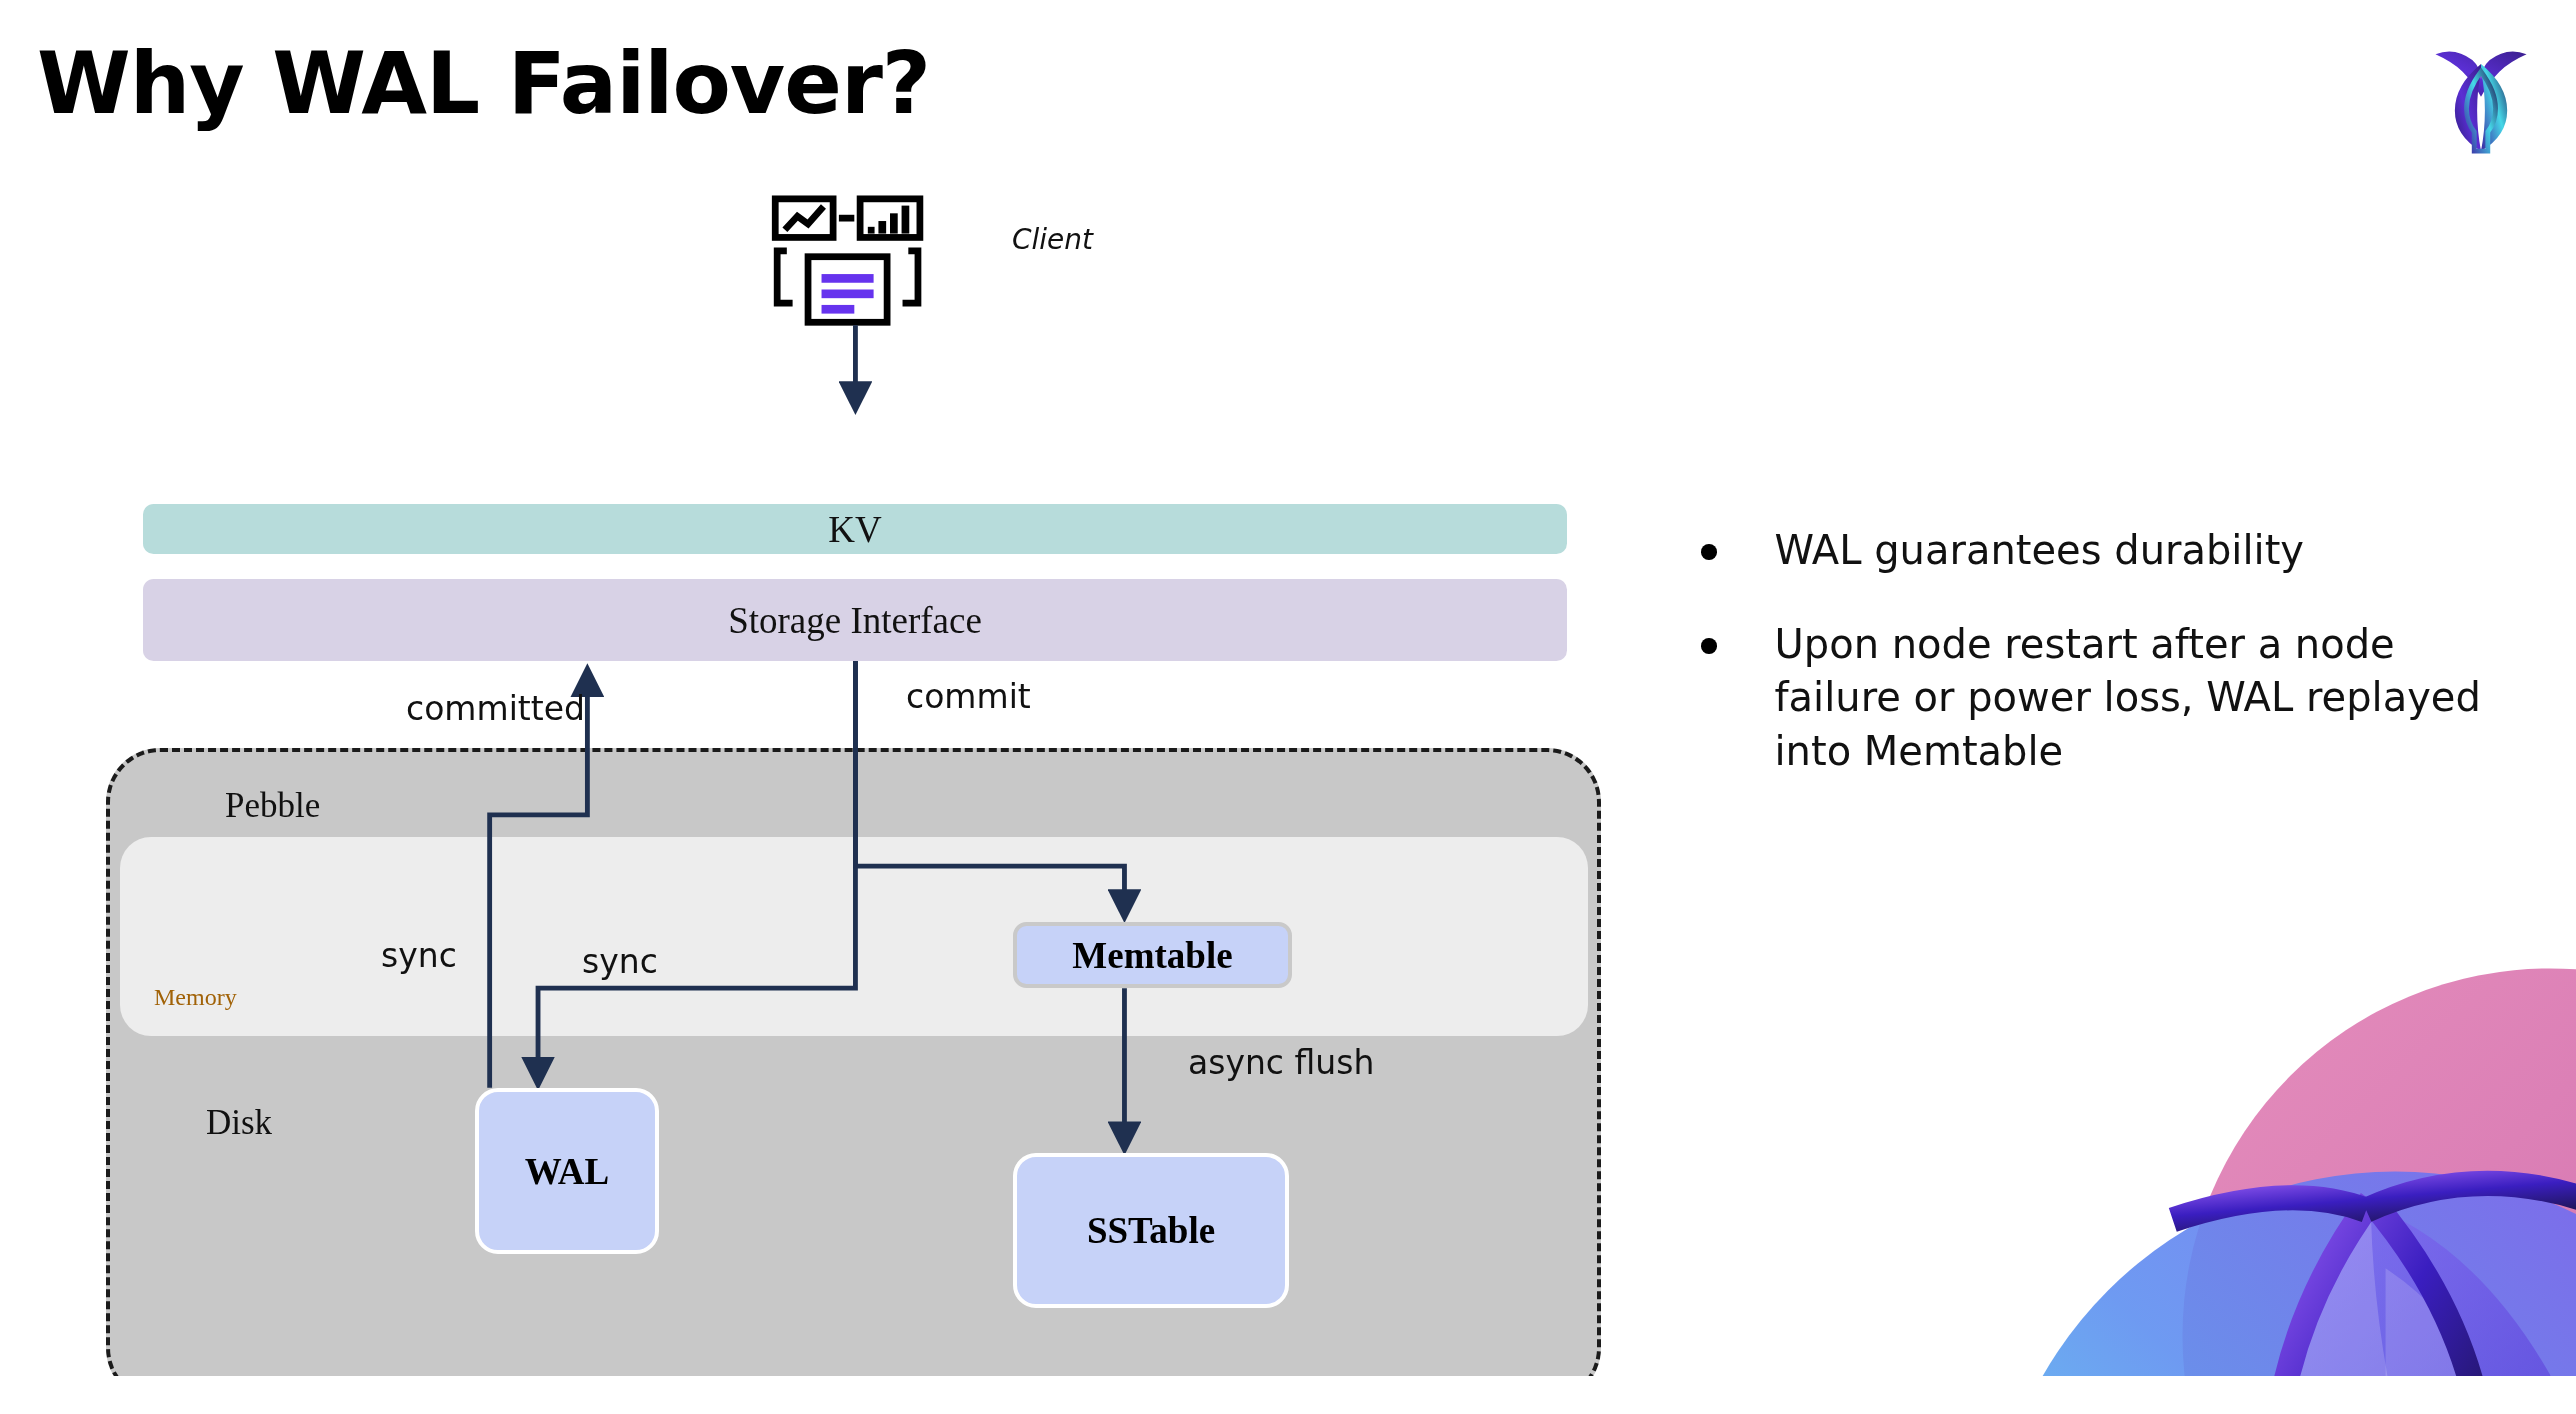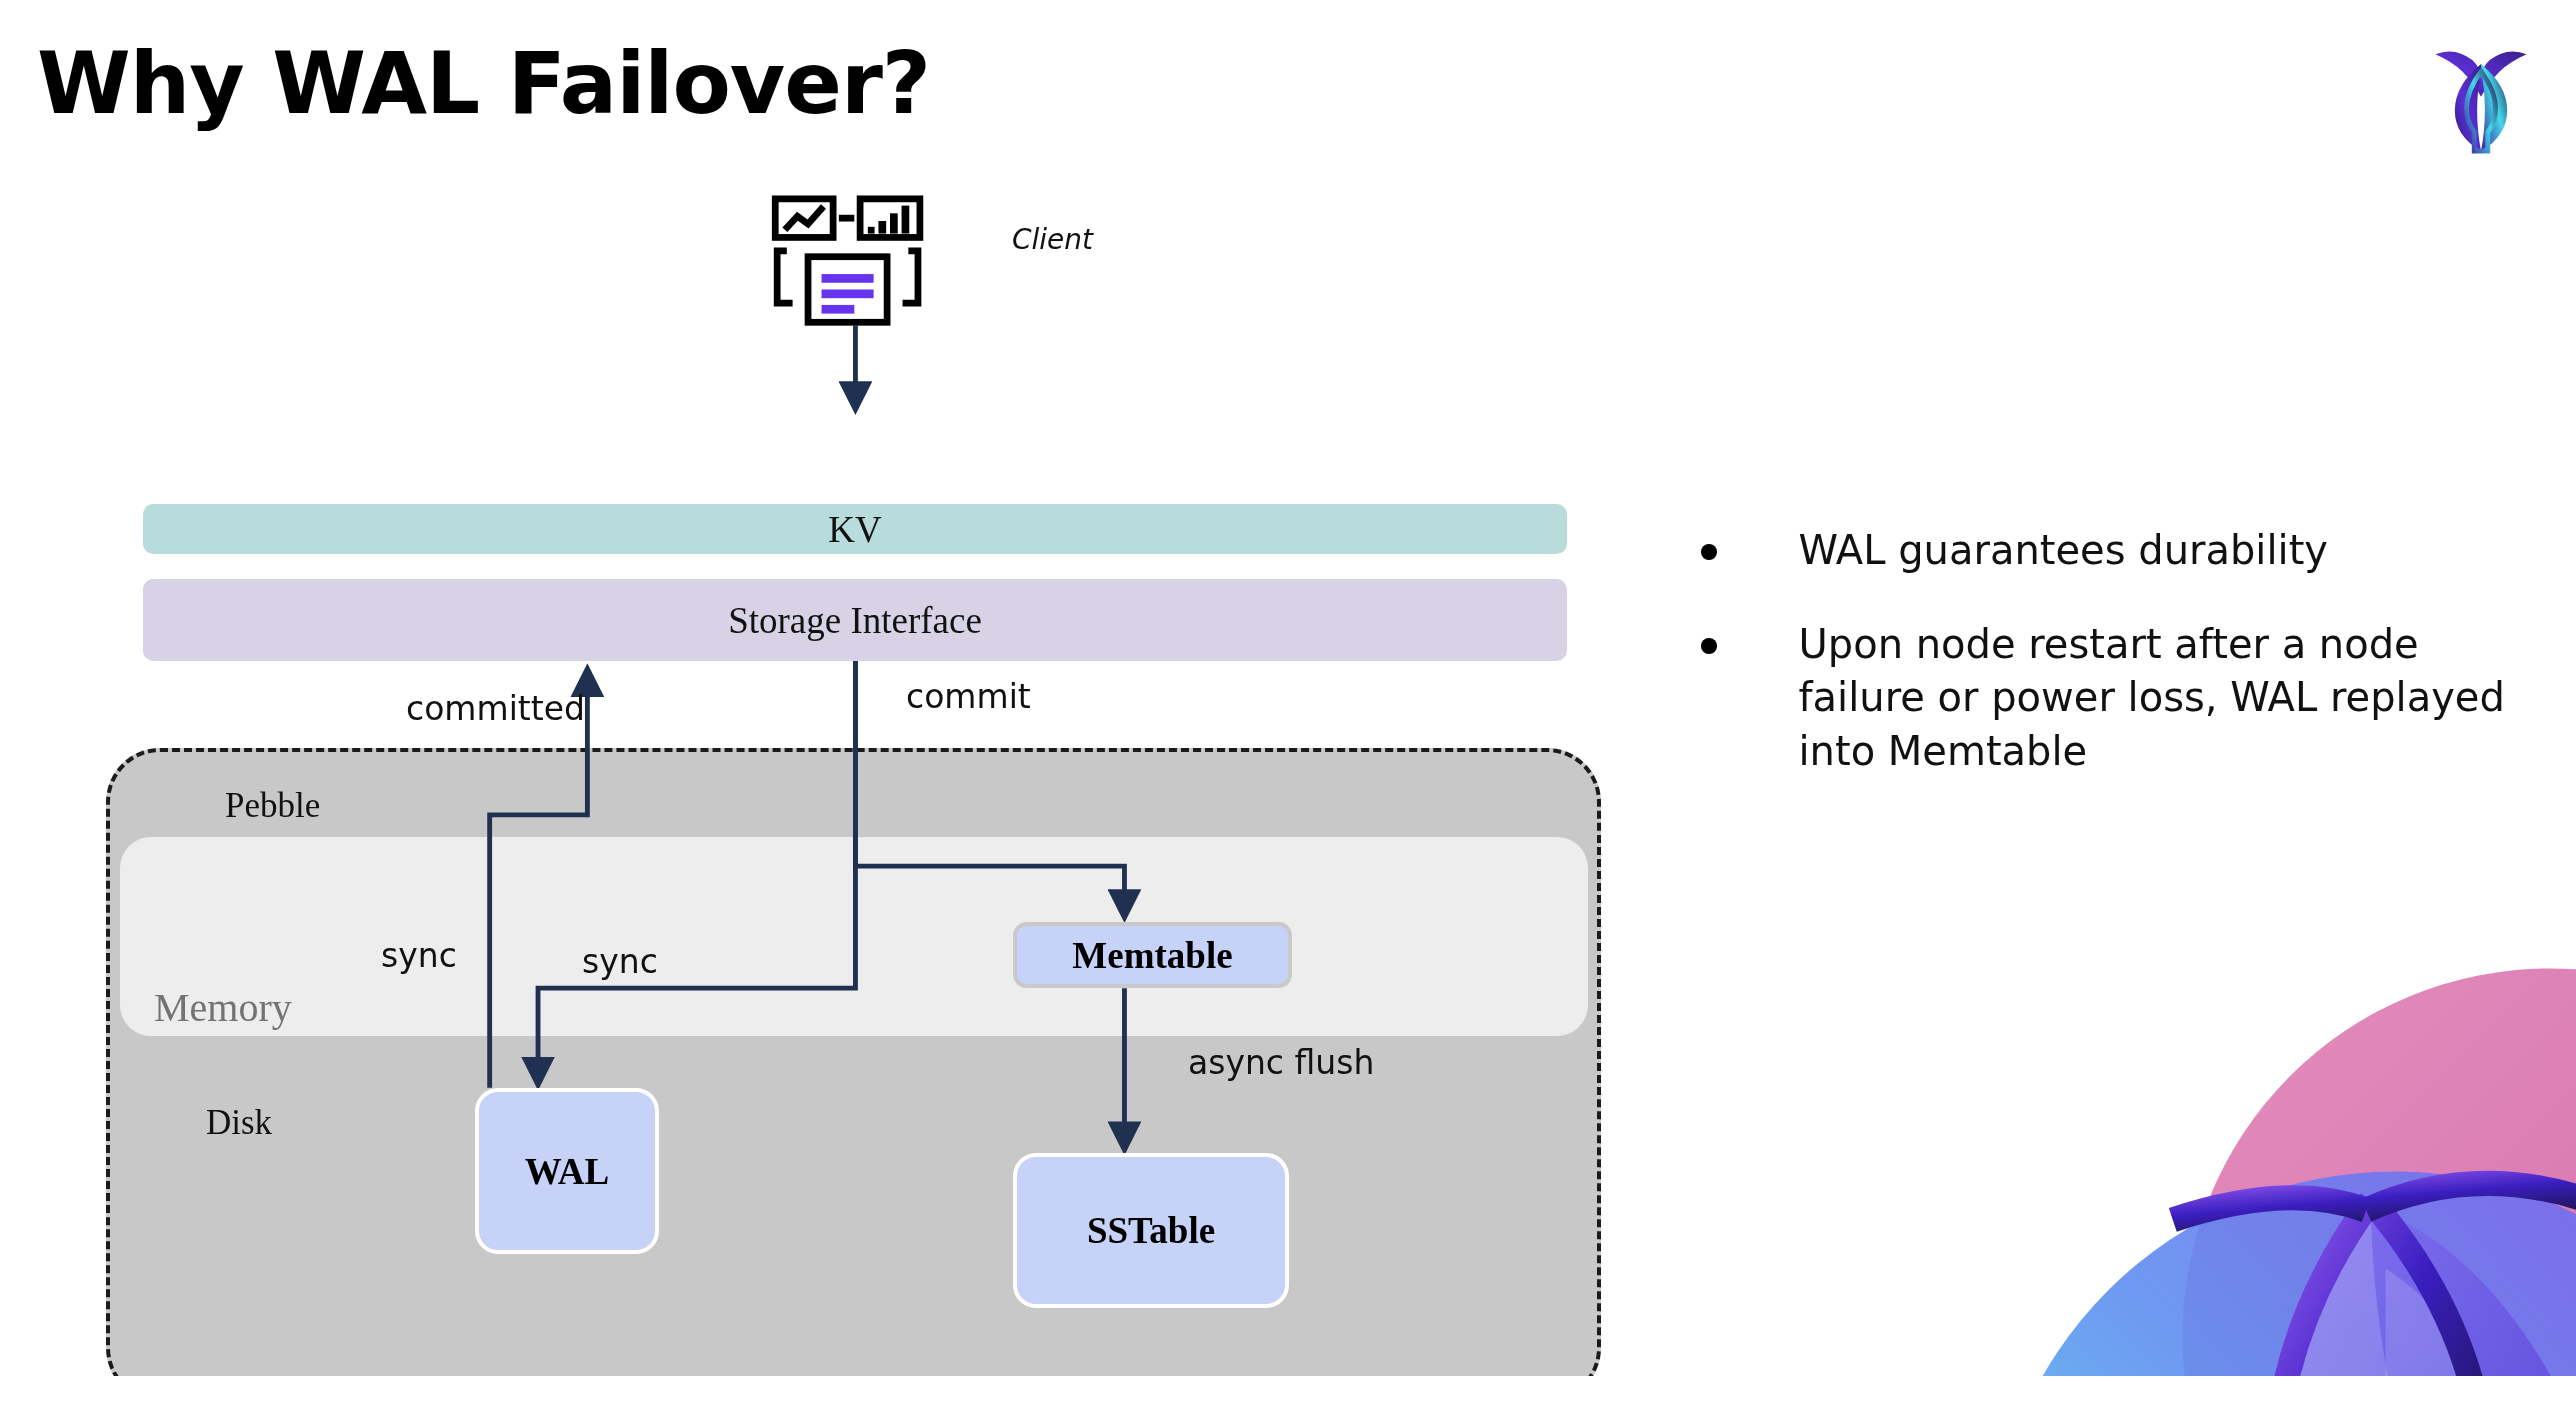--- a/index.html
+++ b/index.html
@@ -60,21 +60,21 @@
   #pebble-label{
     position:absolute;left:225px;top:786px;
     font-family:"Liberation Serif", serif;font-size:35px;color:#111;
   }
   #memory-panel{
     position:absolute;left:120px;top:837px;width:1468px;height:199px;
     background:#ededed;border-radius:31px;
   }
   #memory-label{
     position:absolute;left:154px;top:984px;
-    font-family:"Liberation Serif", serif;font-size:40px;color:#737373;
+    font-family:"Liberation Serif", serif;font-size:24px;color:#a16207;
   }
   #disk-label{
     position:absolute;left:206px;top:1103px;
     font-family:"Liberation Serif", serif;font-size:35px;color:#111;
   }
 
   
   .node-box{
     position:absolute;
     background:#c6d2f8;
@@ -98,21 +98,21 @@
   #lbl-commit{left:906px;top:677px;}
   #lbl-sync-left{left:381px;top:936px;}
   #lbl-sync-right{left:582px;top:942px;}
   #lbl-asyncflush{left:1188px;top:1043px;}
 
   
   #connectors{position:absolute;left:0;top:0;width:2576px;height:1415px;pointer-events:none;}
 
   
   #bullets{position:absolute;left:1701px;top:524px;width:813px;}
-  .bullet-row{display:flex;align-items:flex-start;margin-bottom:41px;gap:24px;}
+  .bullet-row{display:flex;align-items:flex-start;margin-bottom:41px;}
   .bullet-dot{
     width:15.5px;height:15.5px;border-radius:50%;background:#000;
     margin-top:20.3px;margin-right:58px;flex:0 0 auto;
   }
   .bullet-text{
     font-family:"DejaVu Sans", sans-serif;
     font-size:40px;line-height:1.33;color:#111;
   }
 </style>
 </head>

